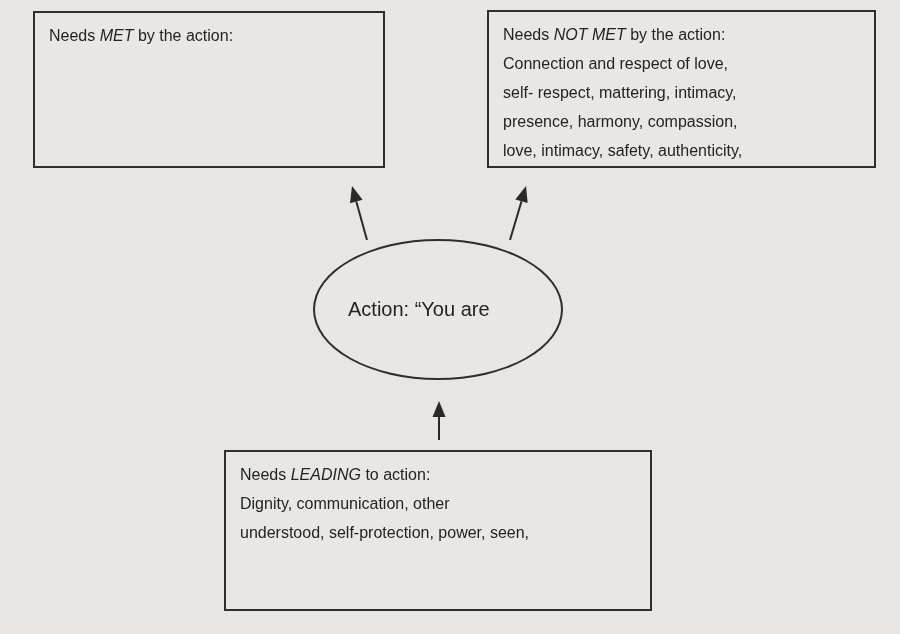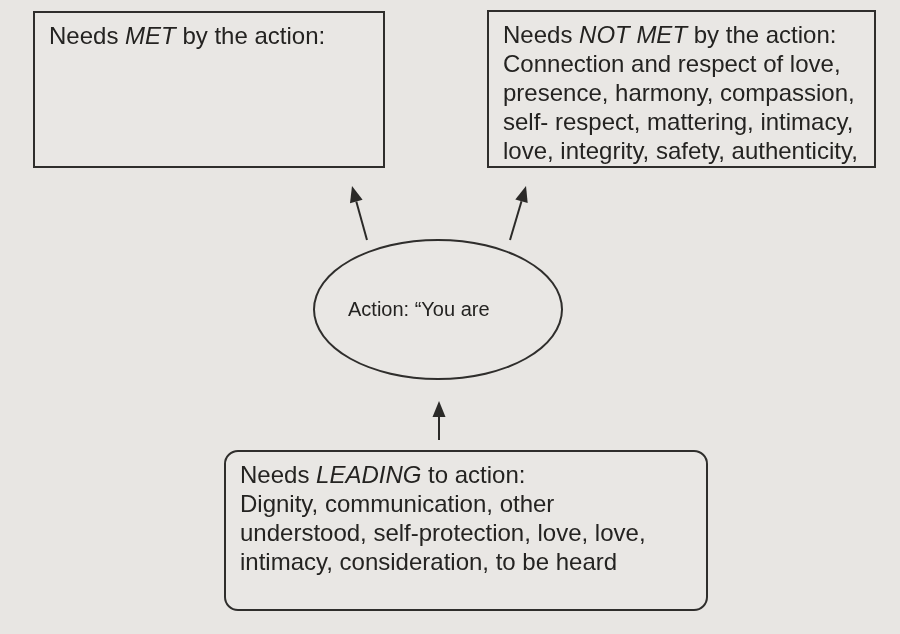--- a/index.html
+++ b/index.html
@@ -14,26 +14,26 @@
     font-family: "Liberation Sans", sans-serif;
     color: #242321;
     overflow: hidden;
   }
   .box {
     position: absolute;
     border: 2px solid #2f2e2c;
     background: #e9e7e4;
     box-sizing: border-box;
     padding: 8px 14px;
-    font-size: 24px;
+    font-size: 16px;
     line-height: 29px;
   }
   .box-met    { left: 33px;  top: 11px;  width: 352px; height: 157px; }
   .box-notmet { left: 487px; top: 10px;  width: 389px; height: 158px; }
-  .box-leading{ left: 224px; top: 450px; width: 484px; height: 161px; border-radius: 14px; }
+  .box-leading{ left: 224px; top: 450px; width: 428px; height: 161px; }
   .box em { font-style: italic; }
   .ellipse {
     position: absolute;
     left: 313px;
     top: 239px;
     width: 250px;
     height: 141px;
     border: 2px solid #2f2e2c;
     border-radius: 50%;
     background: #e9e7e4;
@@ -62,34 +62,33 @@
 
 <div class="canvas">
 
   <div class="box box-met">
     <div class="line-text"><span>Needs </span><em>MET</em><span> by the action:</span></div>
   </div>
 
   <div class="box box-notmet">
     <div class="line-text"><span>Needs </span><em>NOT MET</em><span> by the action:</span></div>
     <div class="line-text">Connection and respect of love,</div>
+    <div class="line-text">self- respect, mattering, intimacy,</div>
     <div class="line-text">presence, harmony, compassion,</div>
-    <div class="line-text">self- respect, mattering, intimacy,</div>
-    <div class="line-text">love, integrity, safety, authenticity,</div>
+    <div class="line-text">love, intimacy, safety, authenticity,</div>
   </div>
 
   <div class="ellipse">
     <div class="line-text">Action: “You are</div>
   </div>
 
   <div class="box box-leading">
     <div class="line-text"><span>Needs </span><em>LEADING</em><span> to action:</span></div>
     <div class="line-text">Dignity, communication, other</div>
-    <div class="line-text">understood, self-protection, love, love,</div>
-    <div class="line-text">intimacy, consideration, to be heard</div>
+    <div class="line-text">understood, self-protection, power, seen,</div>
   </div>
 
   <svg class="arrows" width="900" height="634" viewBox="0 0 900 634">
     <g>
       <line x1="367" y1="240" x2="356.3" y2="201.4"></line>
       <polygon points="352,186 362.6,199.7 350.0,203.2"></polygon>
     </g>
     <g>
       <line x1="510" y1="240" x2="521.5" y2="201.3"></line>
       <polygon points="526,186 527.7,203.1 515.3,199.4"></polygon>

